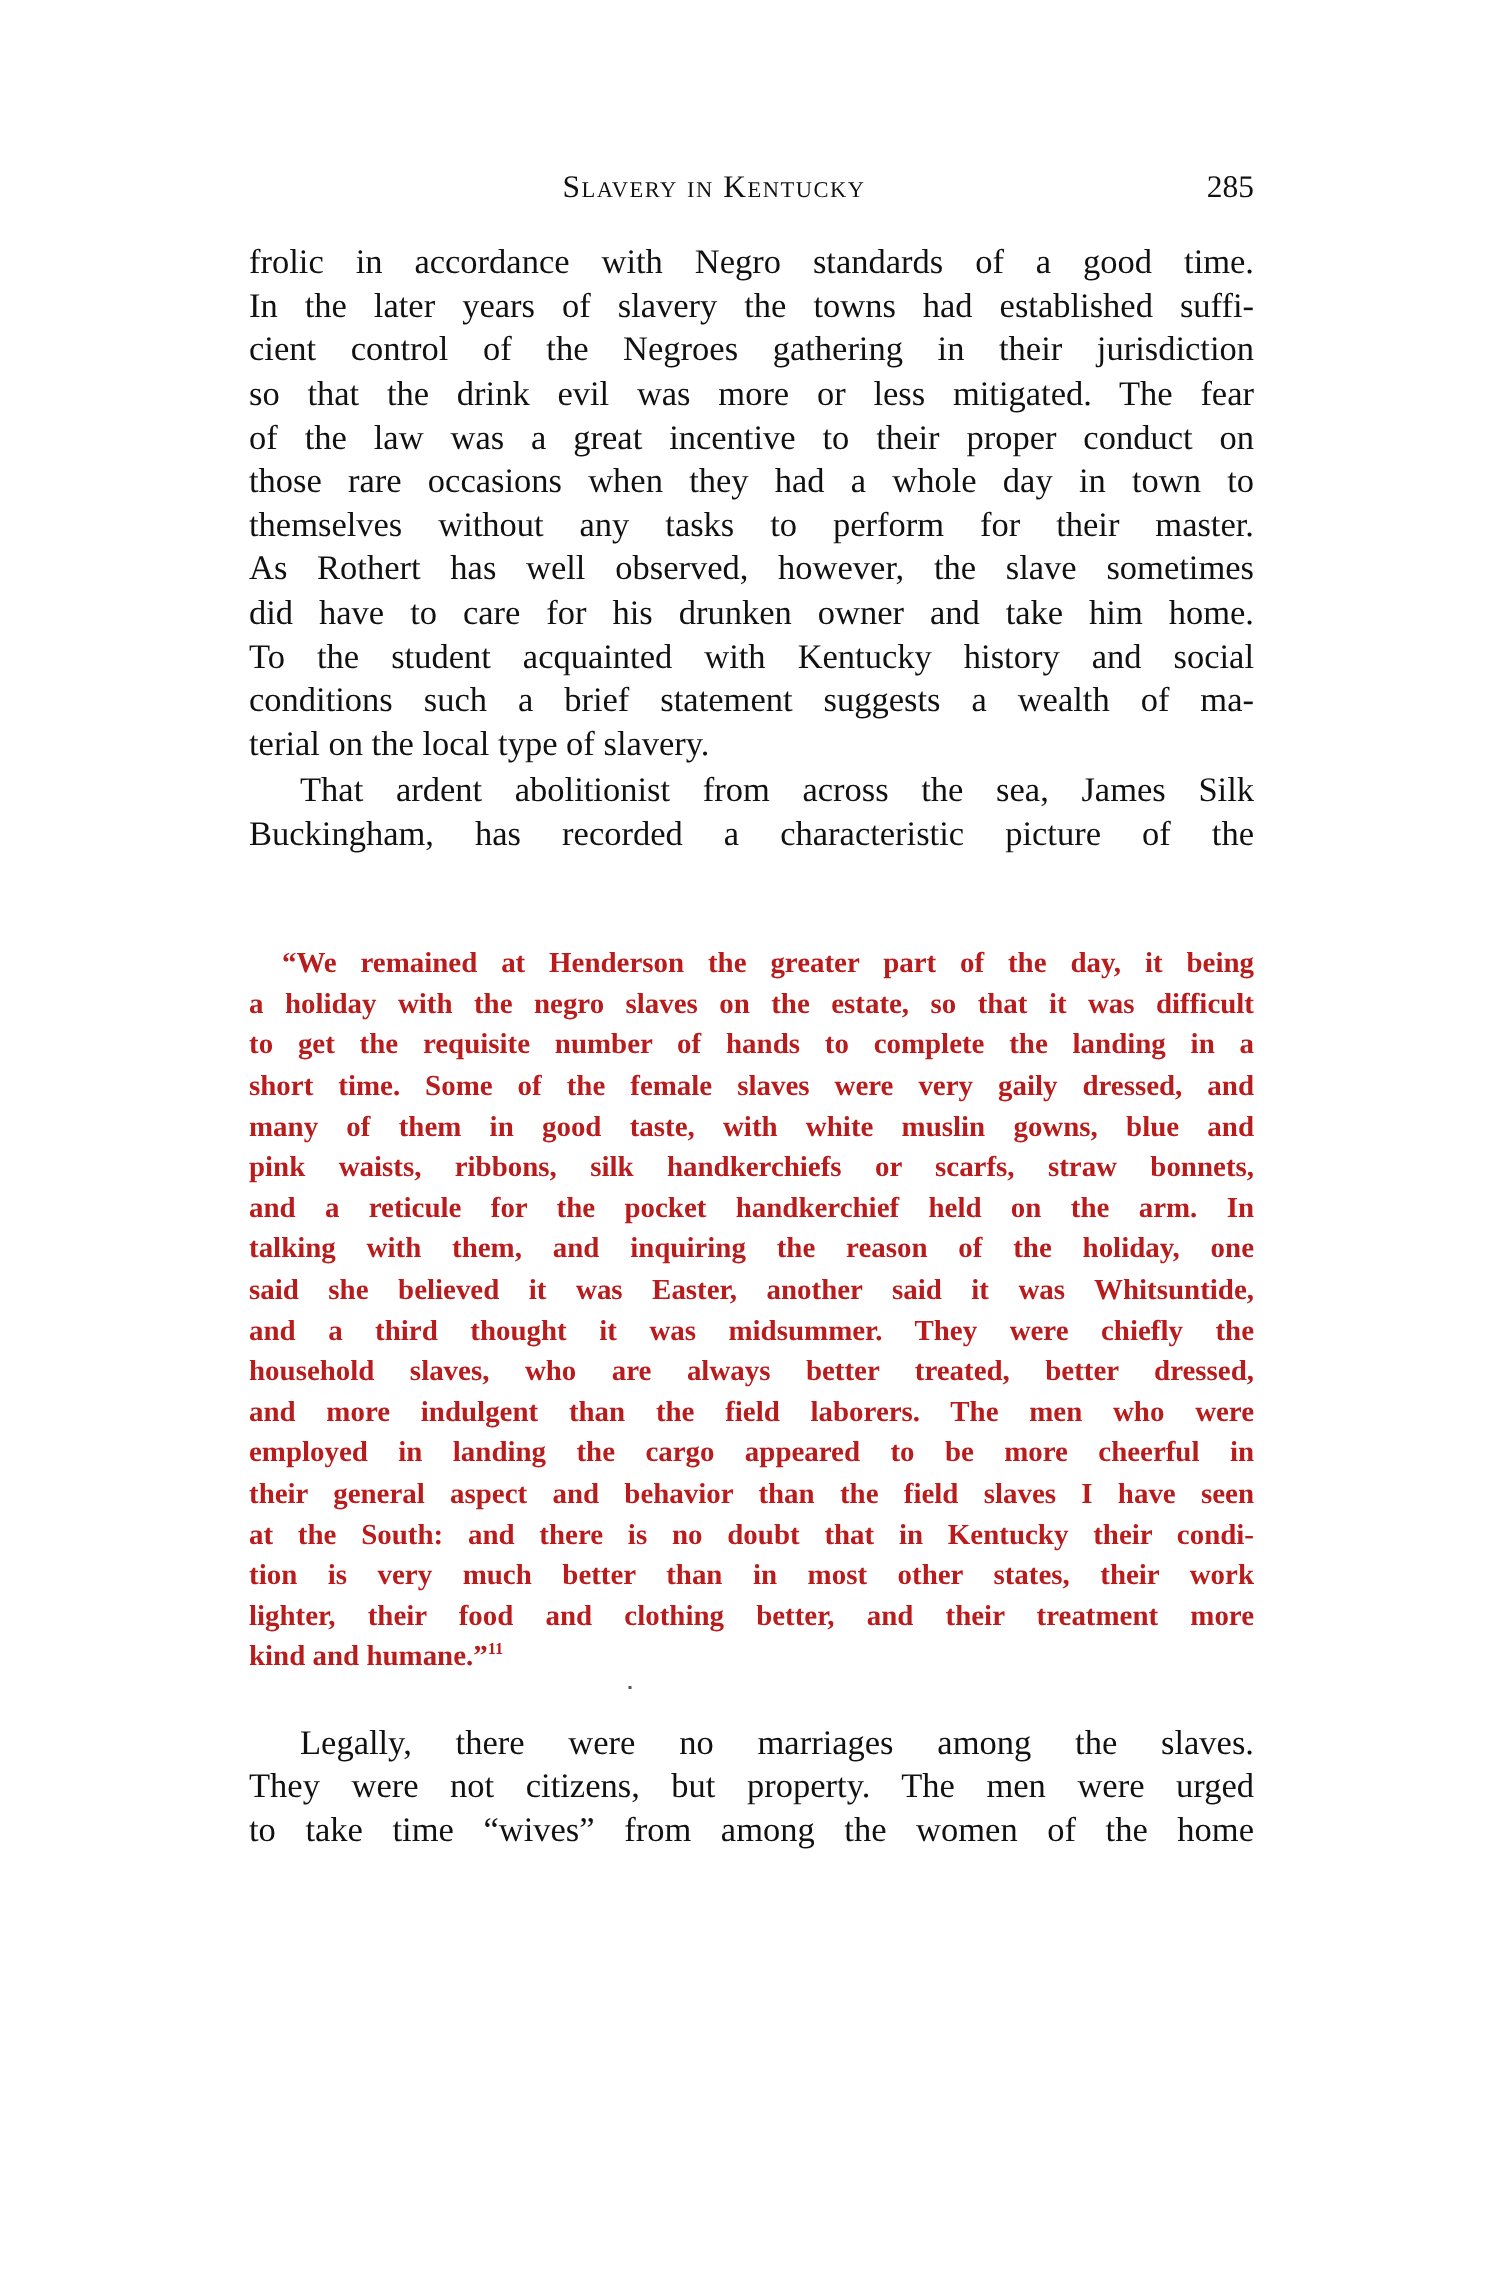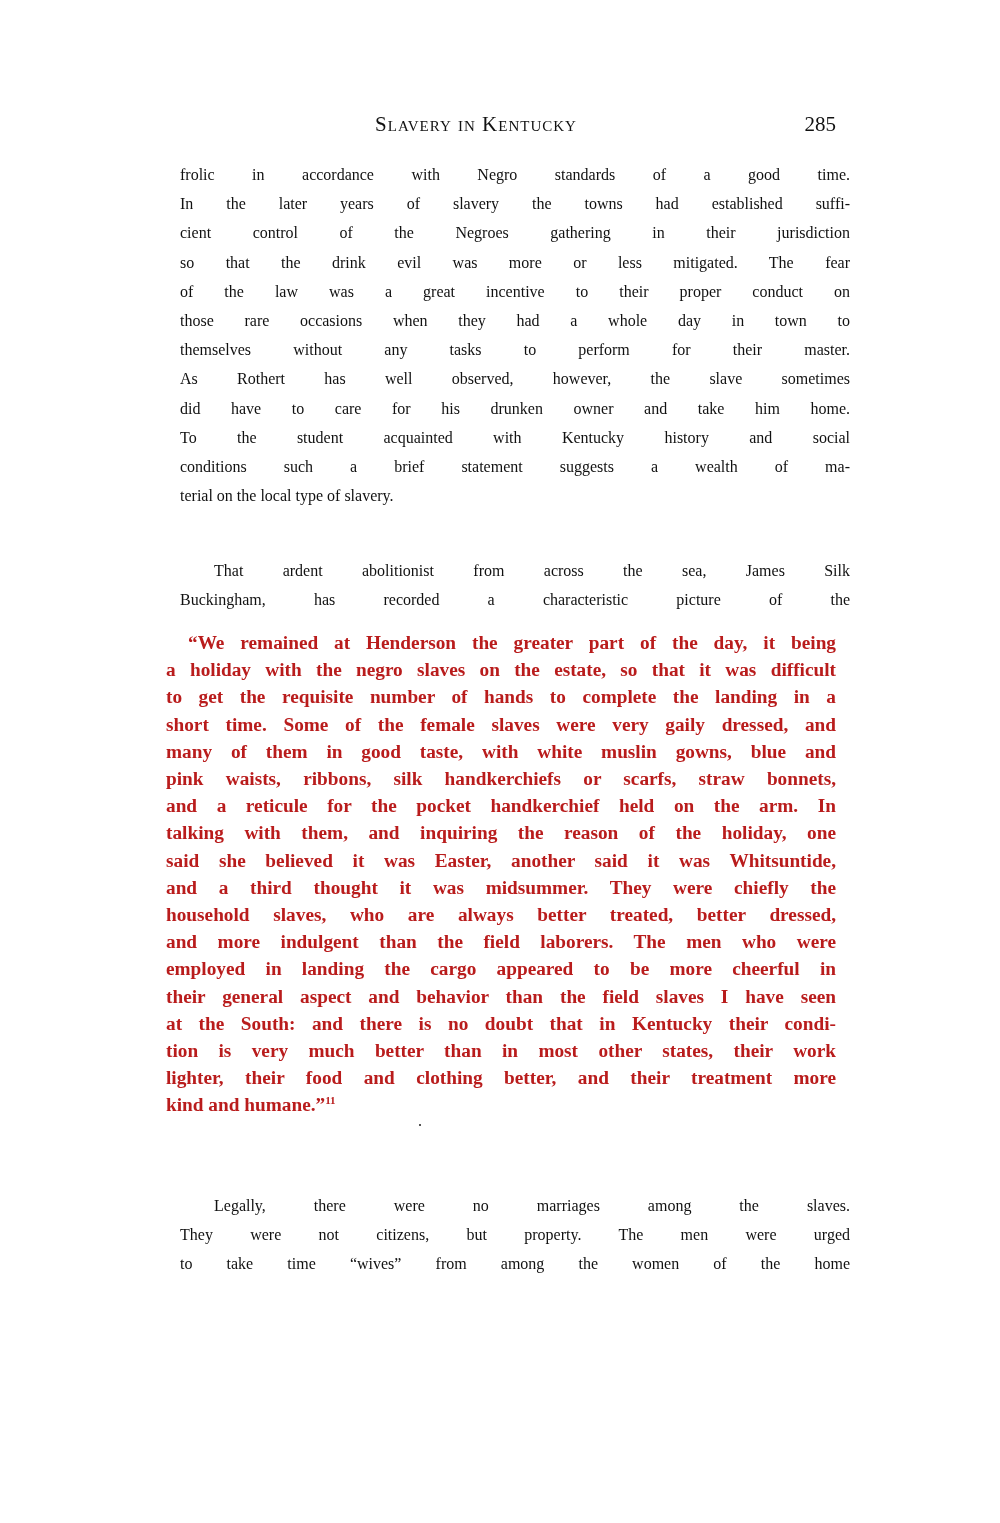--- a/index.html
+++ b/index.html
@@ -39,38 +39,38 @@
       top: 0;
     }
     .page-number {
       position: absolute;
       right: 0;
       top: 0;
       font-size: 21px;
     }
     .body-text {
       position: absolute;
-      left: 180px;
+      left: 166px;
       width: 670px;
-      font-size: 16px;
+      font-size: 23px;
       line-height: 29.2px;
       text-align: justify;
     }
     .body-text .line {
       display: block;
       white-space: nowrap;
       text-align-last: justify;
     }
     .body-text .line.last {
       text-align-last: left;
     }
     .para1 { top: 160px; }
     .para2 { top: 512px; }
     .para3 { top: 1147px; }
-    .indent { padding-left: 34px; margin-top: 44px; }
+    .indent { padding-left: 34px; }
 
     .quote {
       position: absolute;
       left: 166px;
       top: 629px;
       width: 670px;
       font-size: 19.3px;
       line-height: 27.2px;
       font-weight: bold;
       color: #b91c1c;

